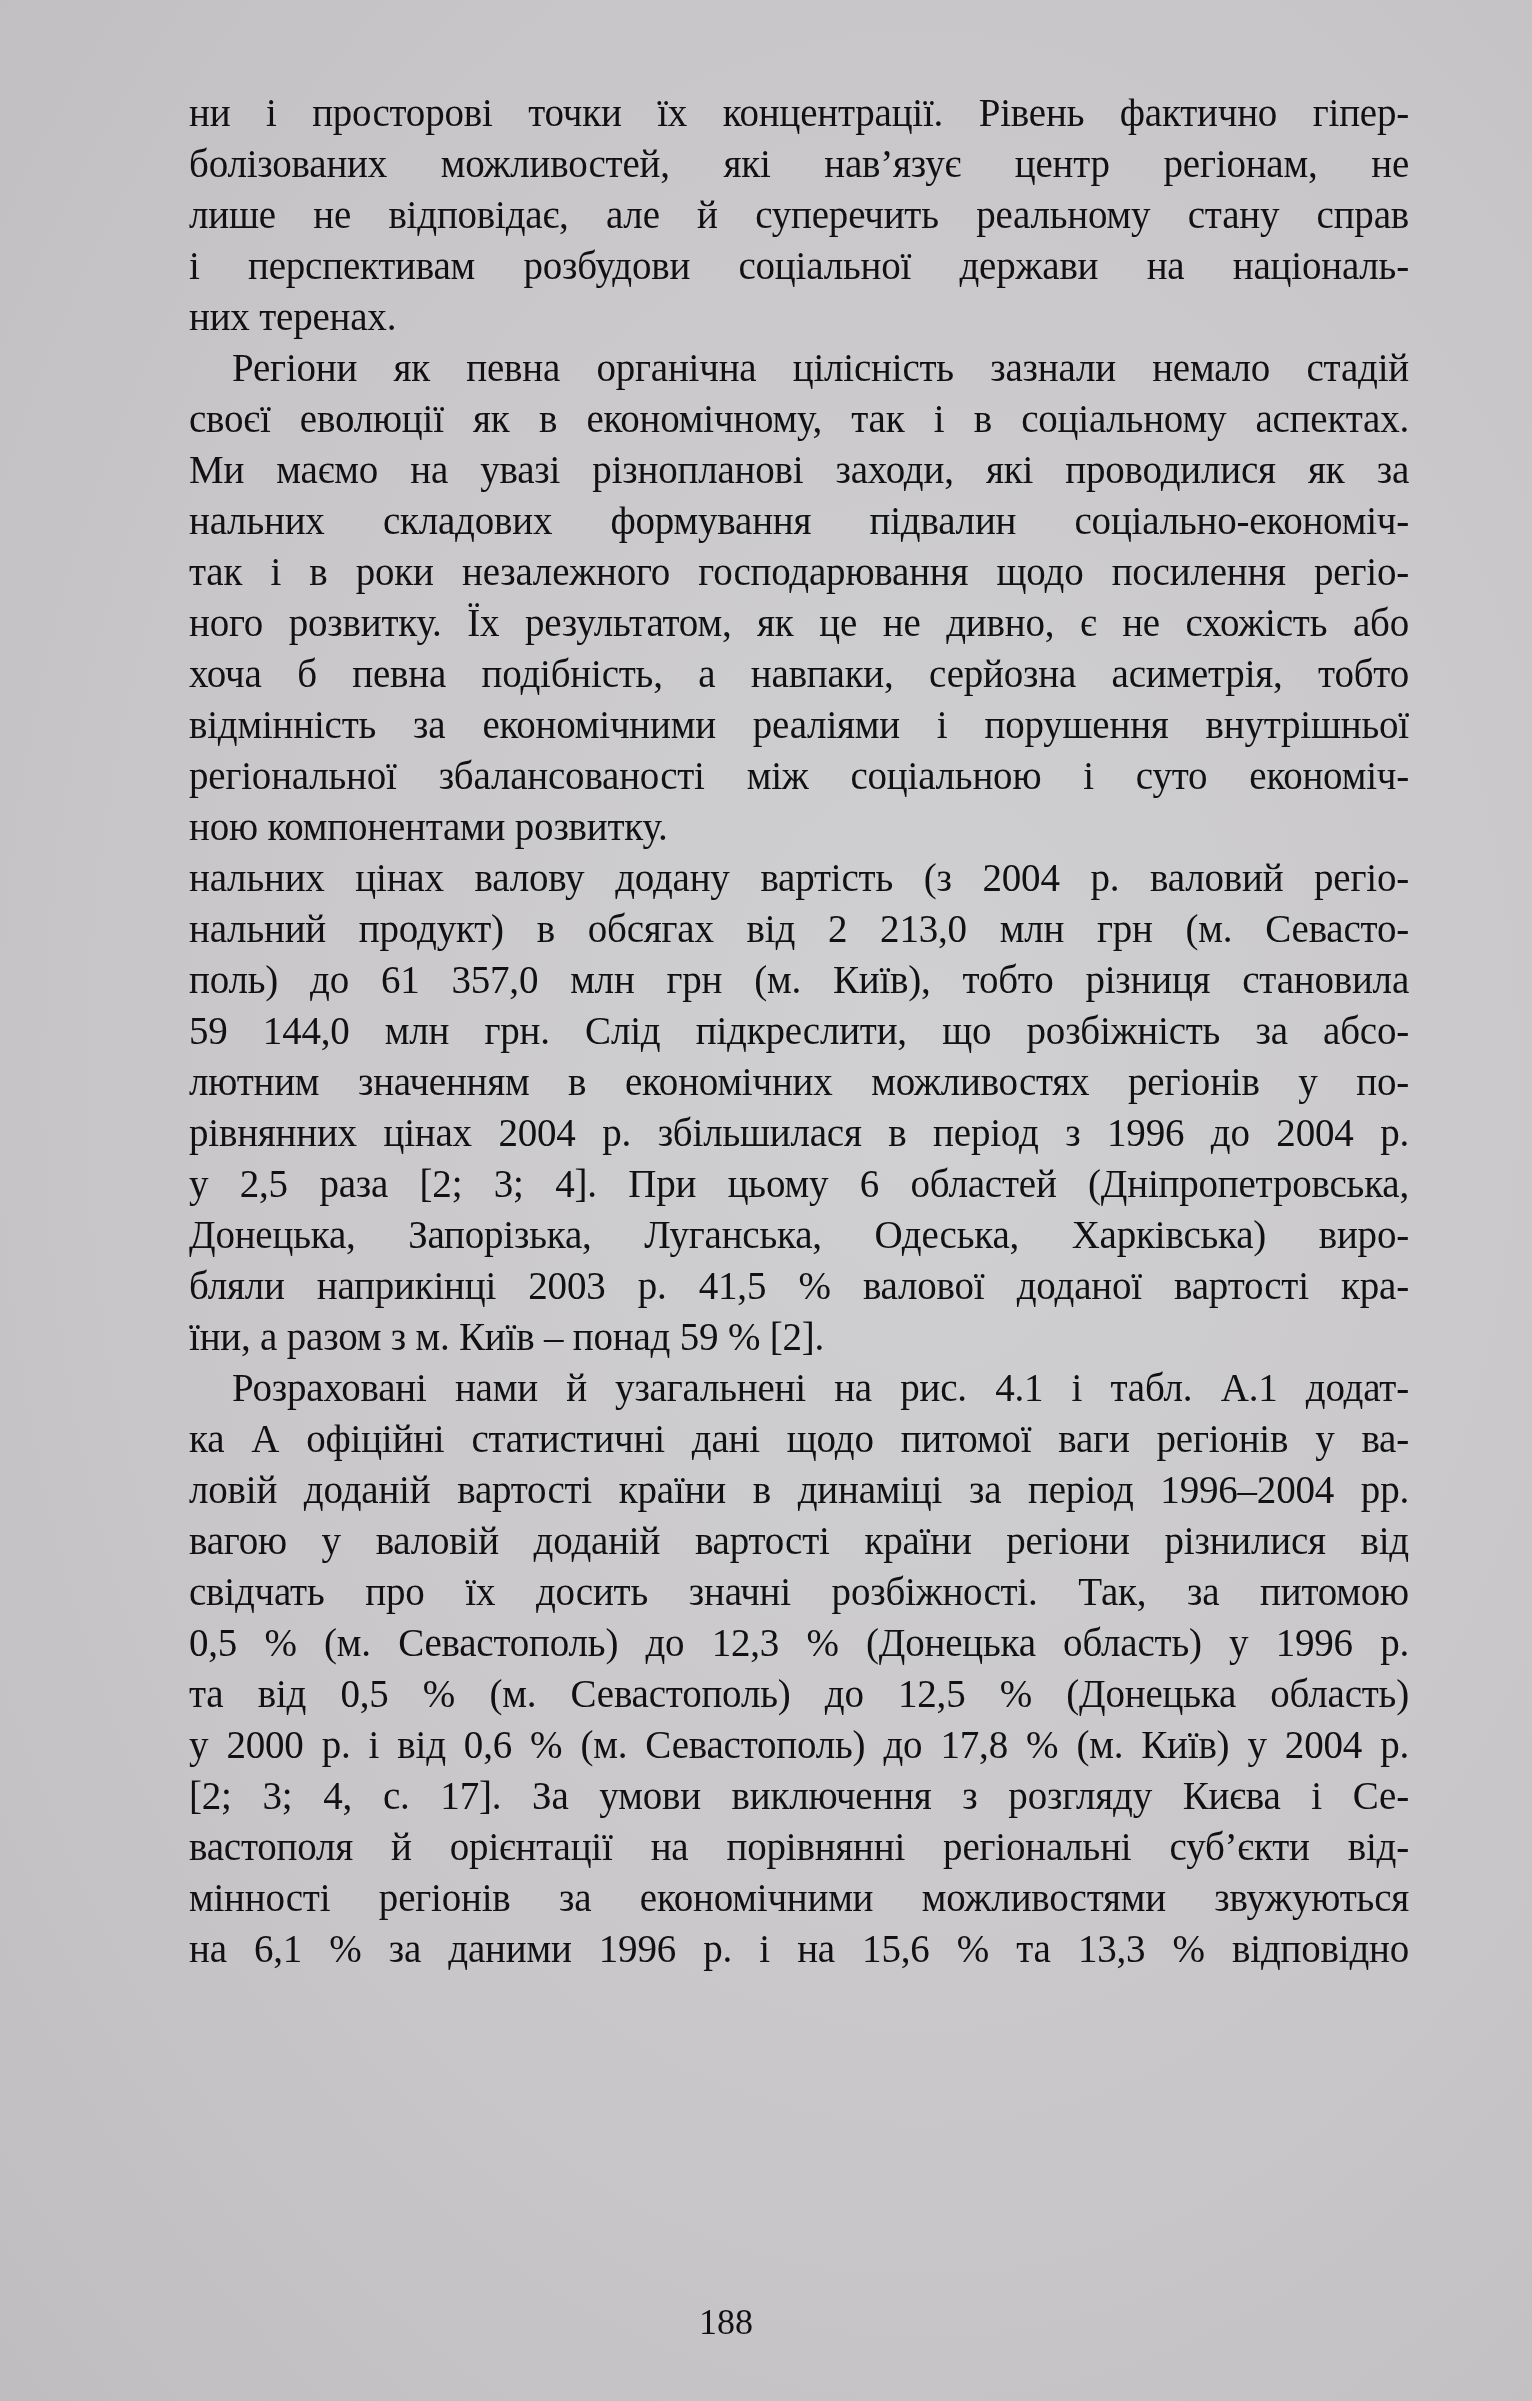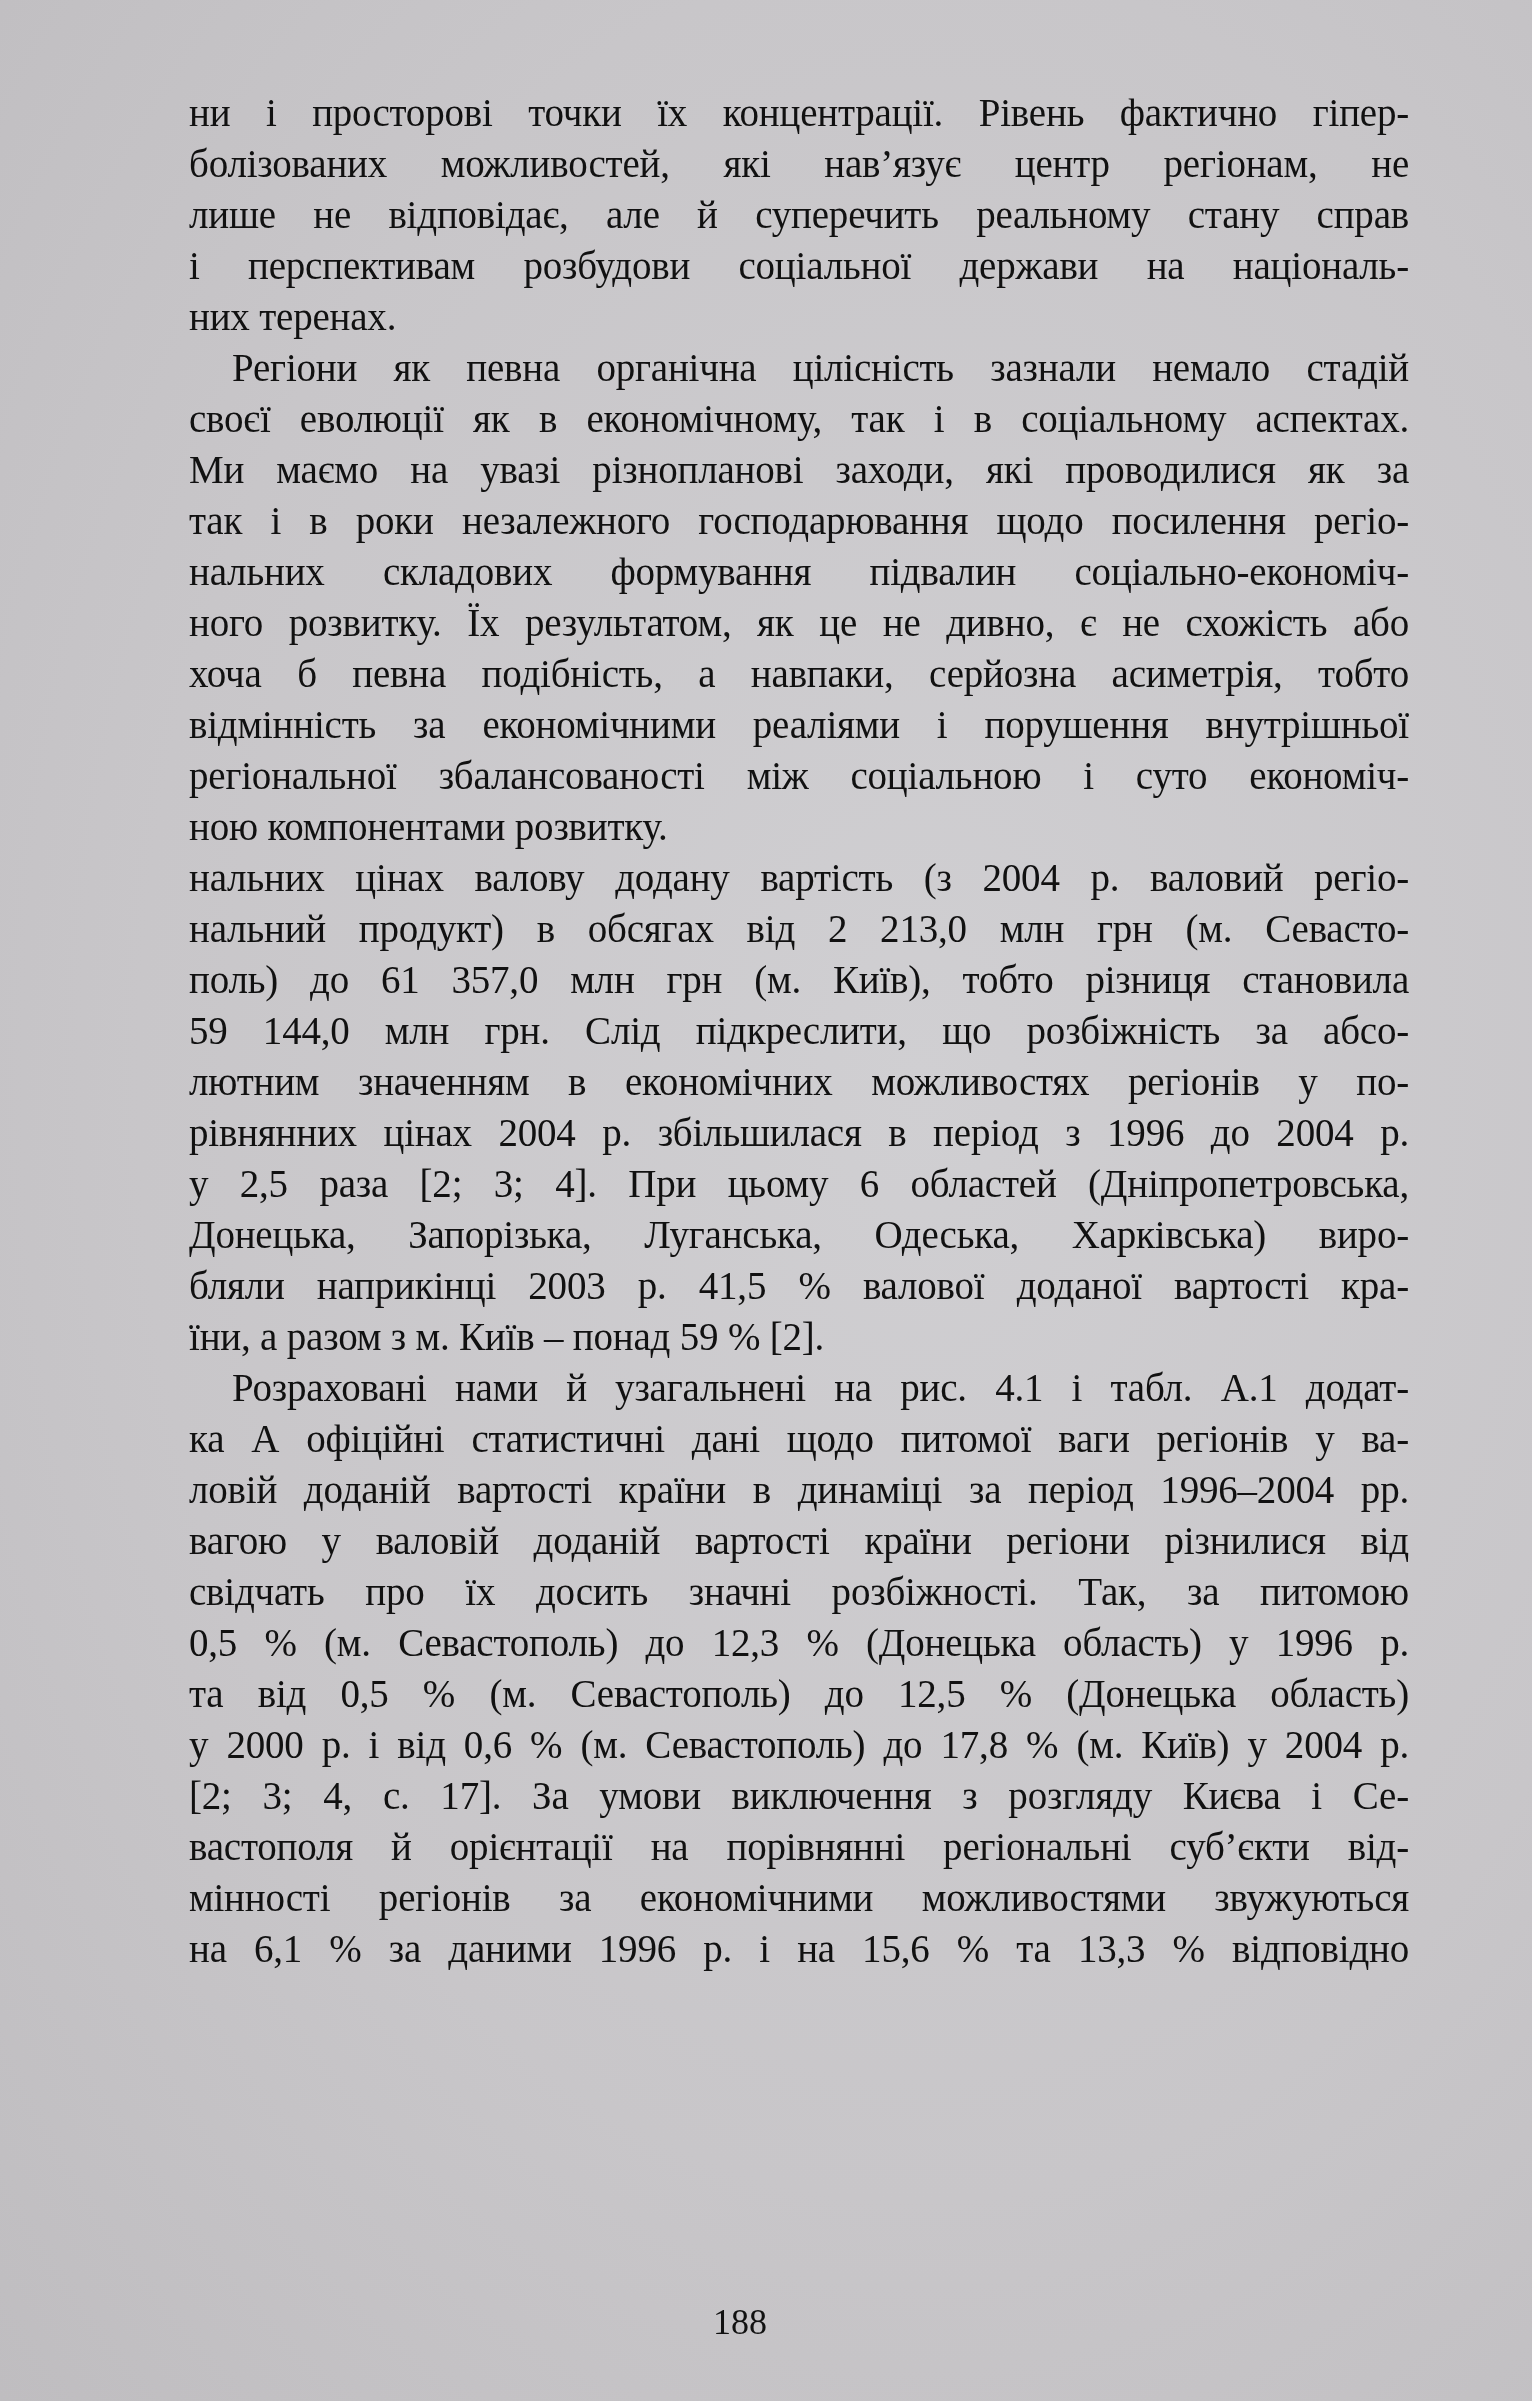--- a/index.html
+++ b/index.html
@@ -15,40 +15,40 @@
   .line {
     display: block; height: 51px; line-height: 51px;
     font-size: 39px; white-space: nowrap;
     text-align: justify; text-align-last: justify;
     letter-spacing: -0.2px;
   }
   .line.last { text-align-last: left; }
   .line.indent { padding-left: 43px; }
   .page-number {
     position: absolute; top: 2301px; left: 0; width: 1452px;
-    text-align: center; font-size: 36px; margin-left: 14px;
+    text-align: center; font-size: 36px;
   }
 </style>
 </head>
 <body>
 
 <div class="page">
   <div>
     <span class="line">ни і просторові точки їх концентрації. Рівень фактично гіпер-</span>
     <span class="line">болізованих можливостей, які нав’язує центр регіонам, не</span>
     <span class="line">лише не відповідає, але й суперечить реальному стану справ</span>
     <span class="line">і перспективам розбудови соціальної держави на національ-</span>
     <span class="line last">них теренах.</span>
   </div>
   <div>
     <span class="line indent">Регіони як певна органічна цілісність зазнали немало стадій</span>
     <span class="line">своєї еволюції як в економічному, так і в соціальному аспектах.</span>
     <span class="line">Ми маємо на увазі різнопланові заходи, які проводилися як за</span>
+    <span class="line">нальних складових формування підвалин соціально-економіч-</span>
     <span class="line">так і в роки незалежного господарювання щодо посилення регіо-</span>
-    <span class="line">нальних складових формування підвалин соціально-економіч-</span>
     <span class="line">ного розвитку. Їх результатом, як це не дивно, є не схожість або</span>
     <span class="line">хоча б певна подібність, а навпаки, серйозна асиметрія, тобто</span>
     <span class="line">відмінність за економічними реаліями і порушення внутрішньої</span>
     <span class="line">регіональної збалансованості між соціальною і суто економіч-</span>
     <span class="line last">ною компонентами розвитку.</span>
   </div>
   <div>
     <span class="line">нальних цінах валову додану вартість (з 2004 р. валовий регіо-</span>
     <span class="line">нальний продукт) в обсягах від 2 213,0 млн грн (м. Севасто-</span>
     <span class="line">поль) до 61 357,0 млн грн (м. Київ), тобто різниця становила</span>

